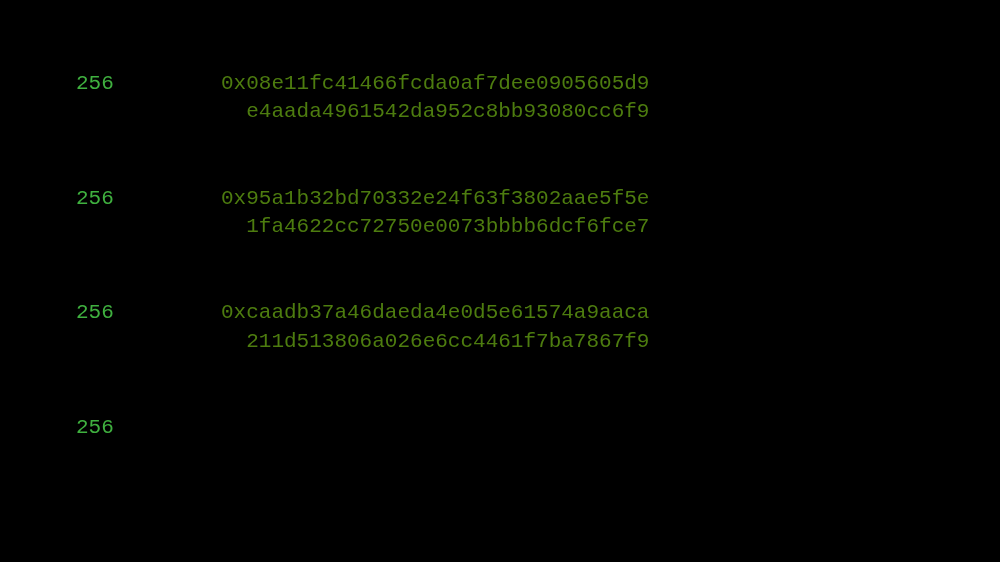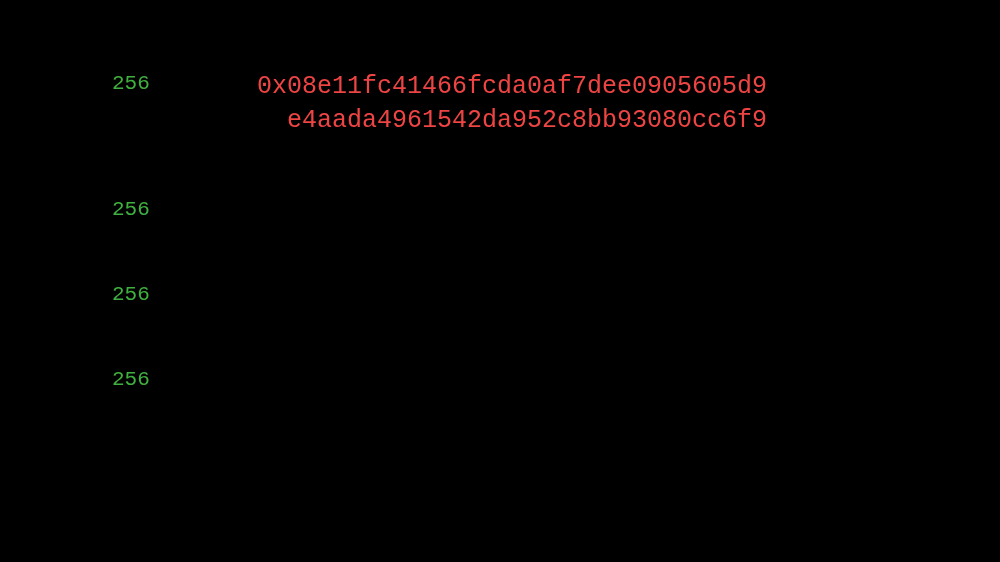--- a/index.html
+++ b/index.html
@@ -8,48 +8,52 @@
       height: 562px;
       background: #000000;
       font-family: 'Consolas', 'Courier New', monospace;
       overflow: hidden;
       padding-top: 70px;
     }
     .entry {
       display: flex;
       align-items: flex-start;
       margin-bottom: 58px;
-      padding-left: 112px;
+      padding-left: 76px;
     }
     .bits {
       color: #3fb03f;
       font-size: 21px;
       width: 145px;
       flex-shrink: 0;
       line-height: 1.3;
     }
     .hash {
-      color: #ef4444;
-      font-size: 25px;
+      color: #4d7c0f;
+      font-size: 21px;
       line-height: 1.35;
       white-space: pre;
     }
   </style>
 </head>
 <body>
 
 <div class="entry">
   <div class="bits">256</div>
   <div class="hash"><span>0x08e11fc41466fcda0af7dee0905605d9</span>
 <span>  e4aada4961542da952c8bb93080cc6f9</span></div>
 </div>
 
 <div class="entry">
   <div class="bits">256</div>
+  <div class="hash"><span>0x95a1b32bd70332e24f63f3802aae5f5e</span>
+<span>  1fa4622cc72750e0073bbbb6dcf6fce7</span></div>
 </div>
 
 <div class="entry">
   <div class="bits">256</div>
+  <div class="hash"><span>0xcaadb37a46daeda4e0d5e61574a9aaca</span>
+<span>  211d513806a026e6cc4461f7ba7867f9</span></div>
 </div>
 
 <div class="entry">
   <div class="bits">256</div>
 </div>
 
 </body></html>

